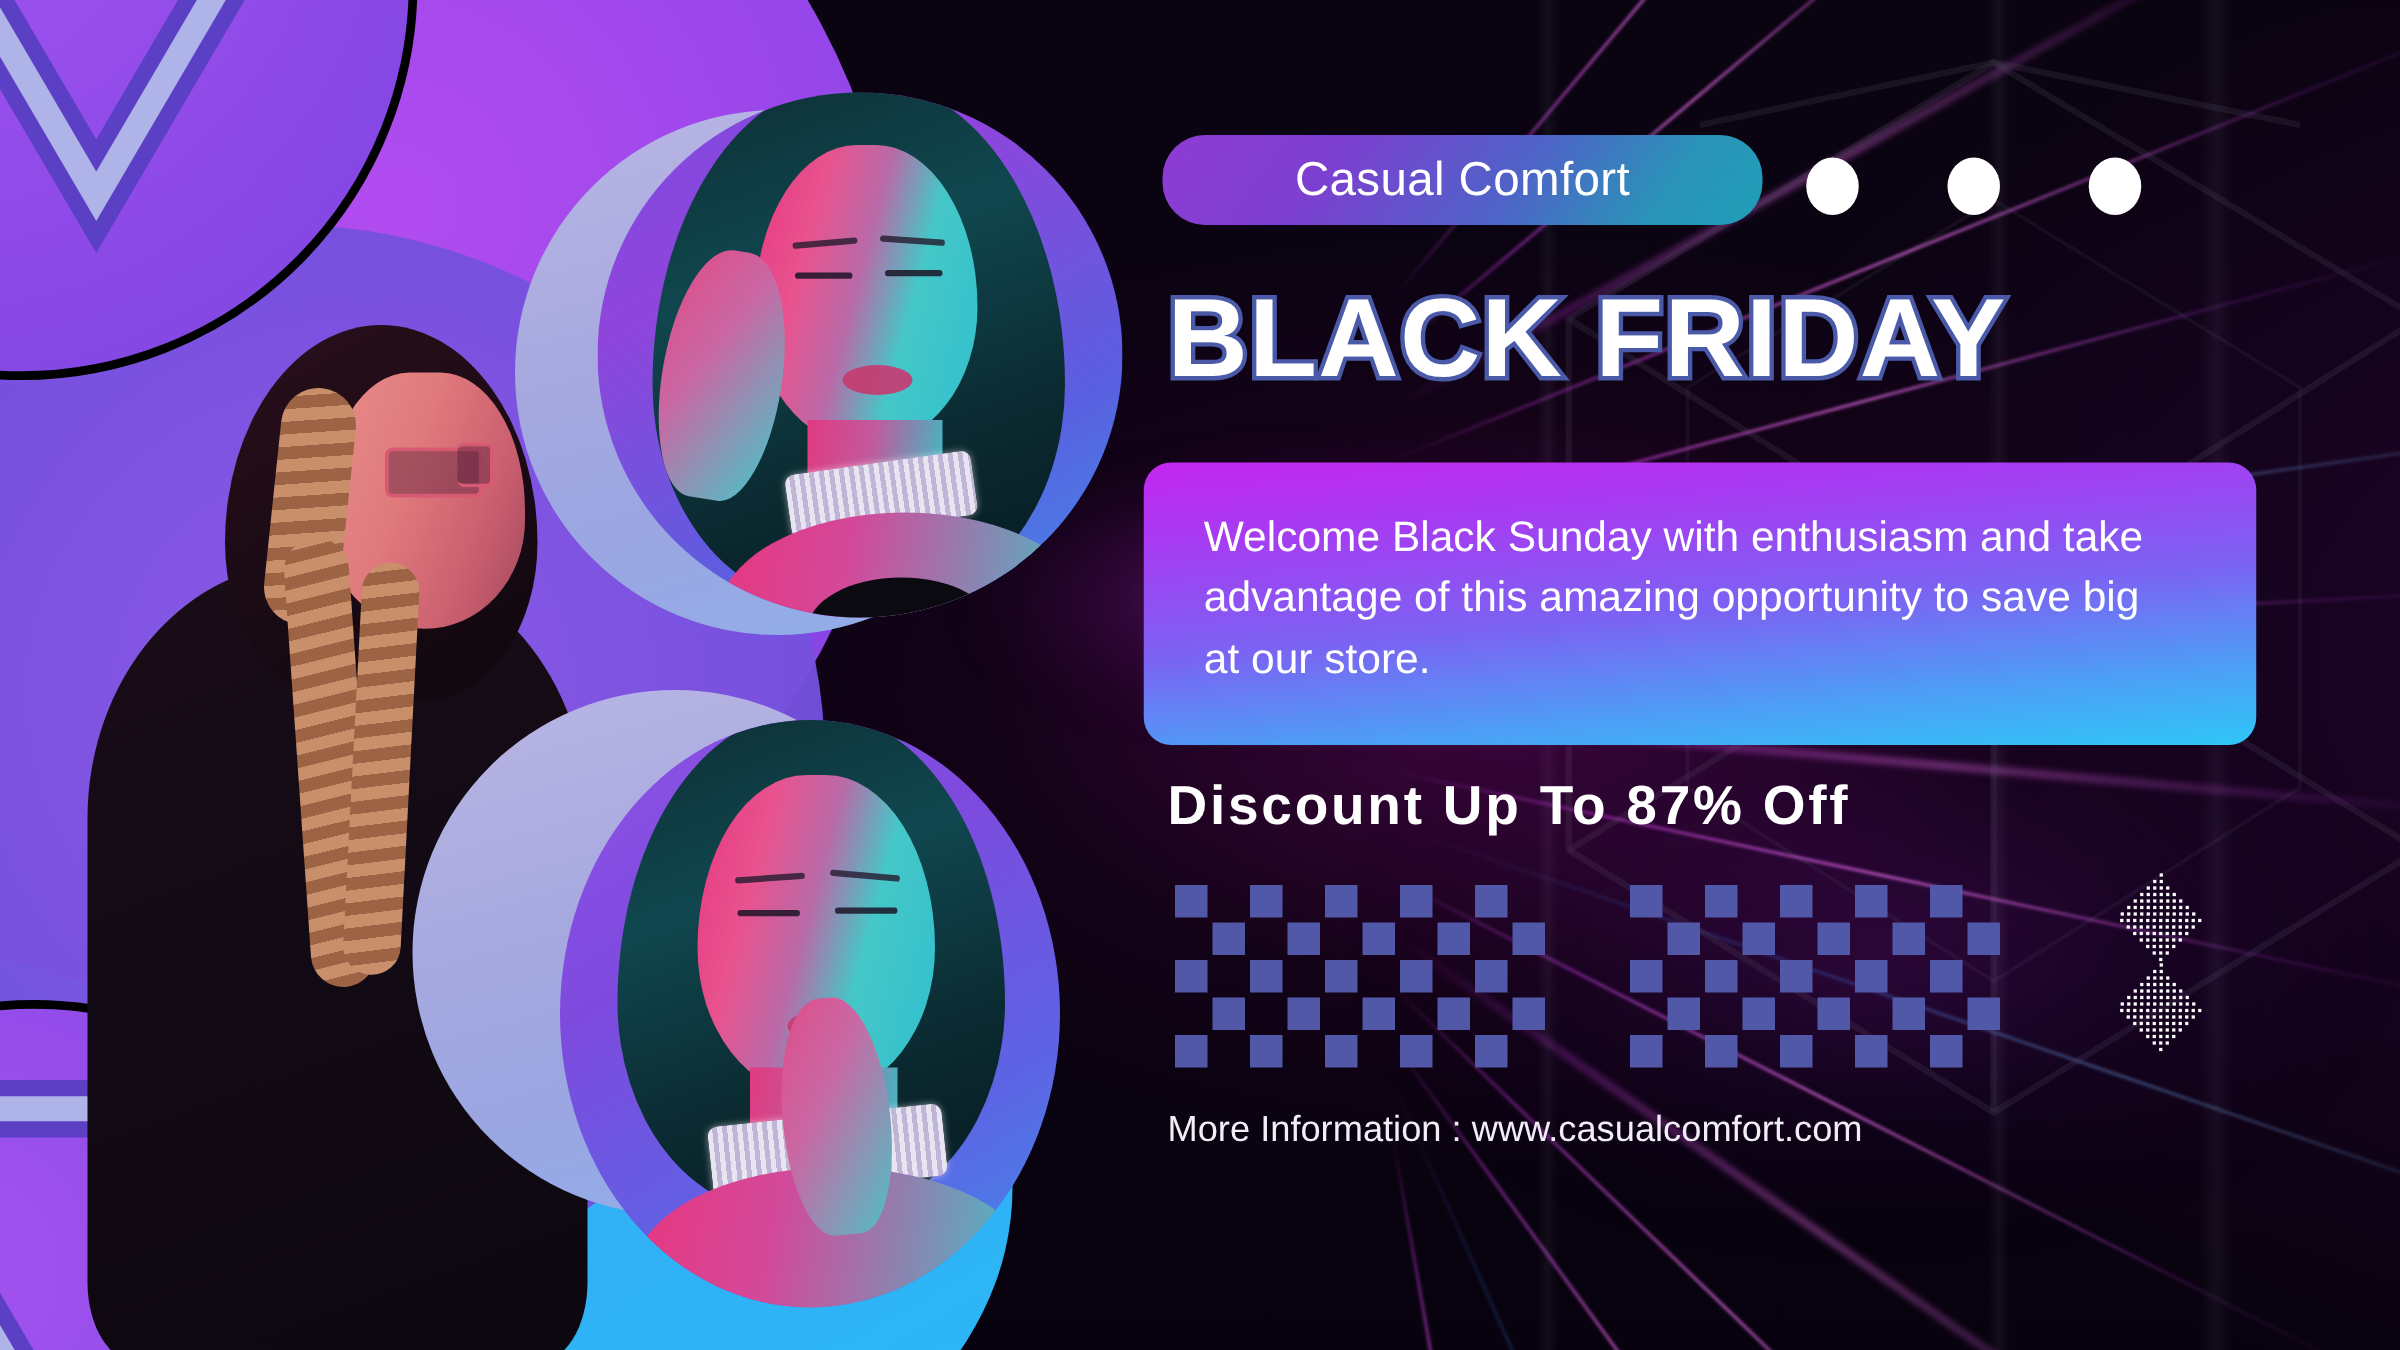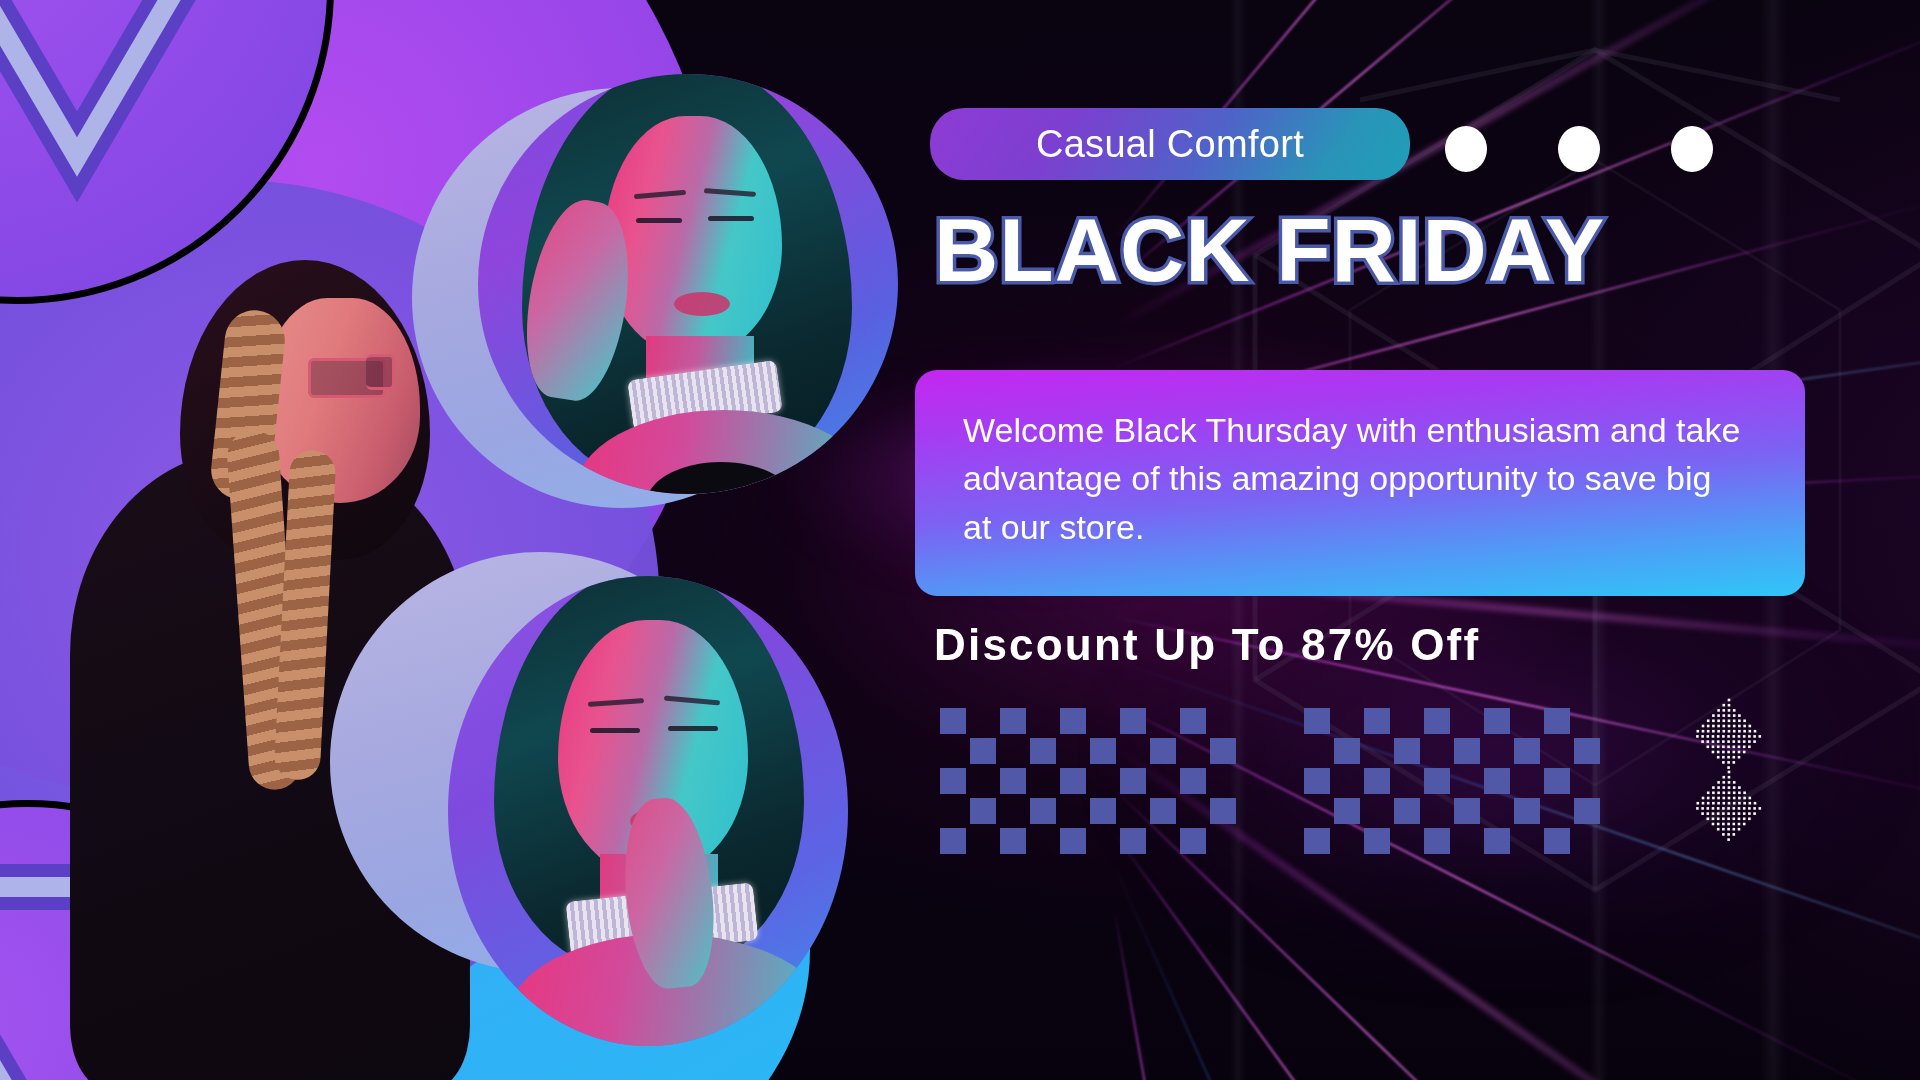--- a/index.html
+++ b/index.html
@@ -84,21 +84,21 @@
   .content{position:absolute;left:930px;top:0;width:990px;height:1080px;}
 
   .pill{position:absolute;left:0;top:108px;width:480px;height:72px;border-radius:34px;
     background:linear-gradient(125deg,#8e3bd4 0%, #7c3fd0 28%, #4f63c8 58%, #2a93b8 82%, #1f9fb8 100%);
     display:flex;align-items:center;justify-content:center;}
   .pill span{color:#fff;font-size:38px;letter-spacing:.3px;}
 
   .dots{position:absolute;left:515px;top:126px;display:flex;gap:71px;}
   .dot{width:42px;height:46px;border-radius:50%;background:#fff;}
 
-  .bf{position:absolute;left:4px;top:206px;font-size:89px;font-weight:bold;letter-spacing:1px;
+  .bf{position:absolute;left:4px;top:226px;font-size:89px;font-weight:bold;letter-spacing:1px;
     color:#fff;line-height:1;white-space:nowrap;
     -webkit-text-stroke:7px #4a5aa8;paint-order:stroke fill;}
 
   .blurb{position:absolute;left:-15px;top:370px;width:890px;height:226px;border-radius:22px;
     background:linear-gradient(175deg,#c427f0 0%, #a63cf2 22%, #7b63f3 52%, #4e9df6 78%, #2fc6f7 100%);}
   .blurb p{margin:0;position:absolute;left:48px;top:36px;width:780px;color:#fff;font-size:34px;line-height:1.42;}
 
   .discount{position:absolute;left:4px;top:620px;font-size:44px;font-weight:bold;color:#fff;
     letter-spacing:2.2px;white-space:nowrap;}
 
@@ -235,21 +235,21 @@
 
     <div class="dots">
       <div class="dot"></div>
       <div class="dot"></div>
       <div class="dot"></div>
     </div>
 
     <div class="bf">BLACK FRIDAY</div>
 
     <div class="blurb">
-      <p>Welcome Black Thursday with enthusiasm and take advantage of this amazing opportunity to save big at our store.</p>
+      <p>Welcome Black Sunday with enthusiasm and take advantage of this amazing opportunity to save big at our store.</p>
     </div>
 
     <div class="discount">Discount Up To 87% Off</div>
 
     <div class="checks">
       <div class="check-grid" id="cg1">
           <div class="sq on" style="background: rgb(82, 88, 168);"></div>
           <div class="sq"></div>
           <div class="sq on" style="background: rgb(82, 88, 168);"></div>
           <div class="sq"></div>
@@ -534,15 +534,16 @@
         <rect x="48.1" y="133.9" width="2.6" height="2.6" fill="#ffffff"></rect>
         <rect x="53.3" y="133.9" width="2.6" height="2.6" fill="#ffffff"></rect>
         <rect x="58.5" y="133.9" width="2.6" height="2.6" fill="#ffffff"></rect>
         <rect x="63.7" y="133.9" width="2.6" height="2.6" fill="#ffffff"></rect>
         <rect x="48.1" y="139.1" width="2.6" height="2.6" fill="#ffffff"></rect>
         <rect x="53.3" y="139.1" width="2.6" height="2.6" fill="#ffffff"></rect>
         <rect x="58.5" y="139.1" width="2.6" height="2.6" fill="#ffffff"></rect>
         <rect x="53.3" y="144.3" width="2.6" height="2.6" fill="#ffffff"></rect>
       </svg>
 
+    <div class="more">More Information : www.casualcomfort.com</div>
   </div>
 
 </div>
 
 </body></html>

